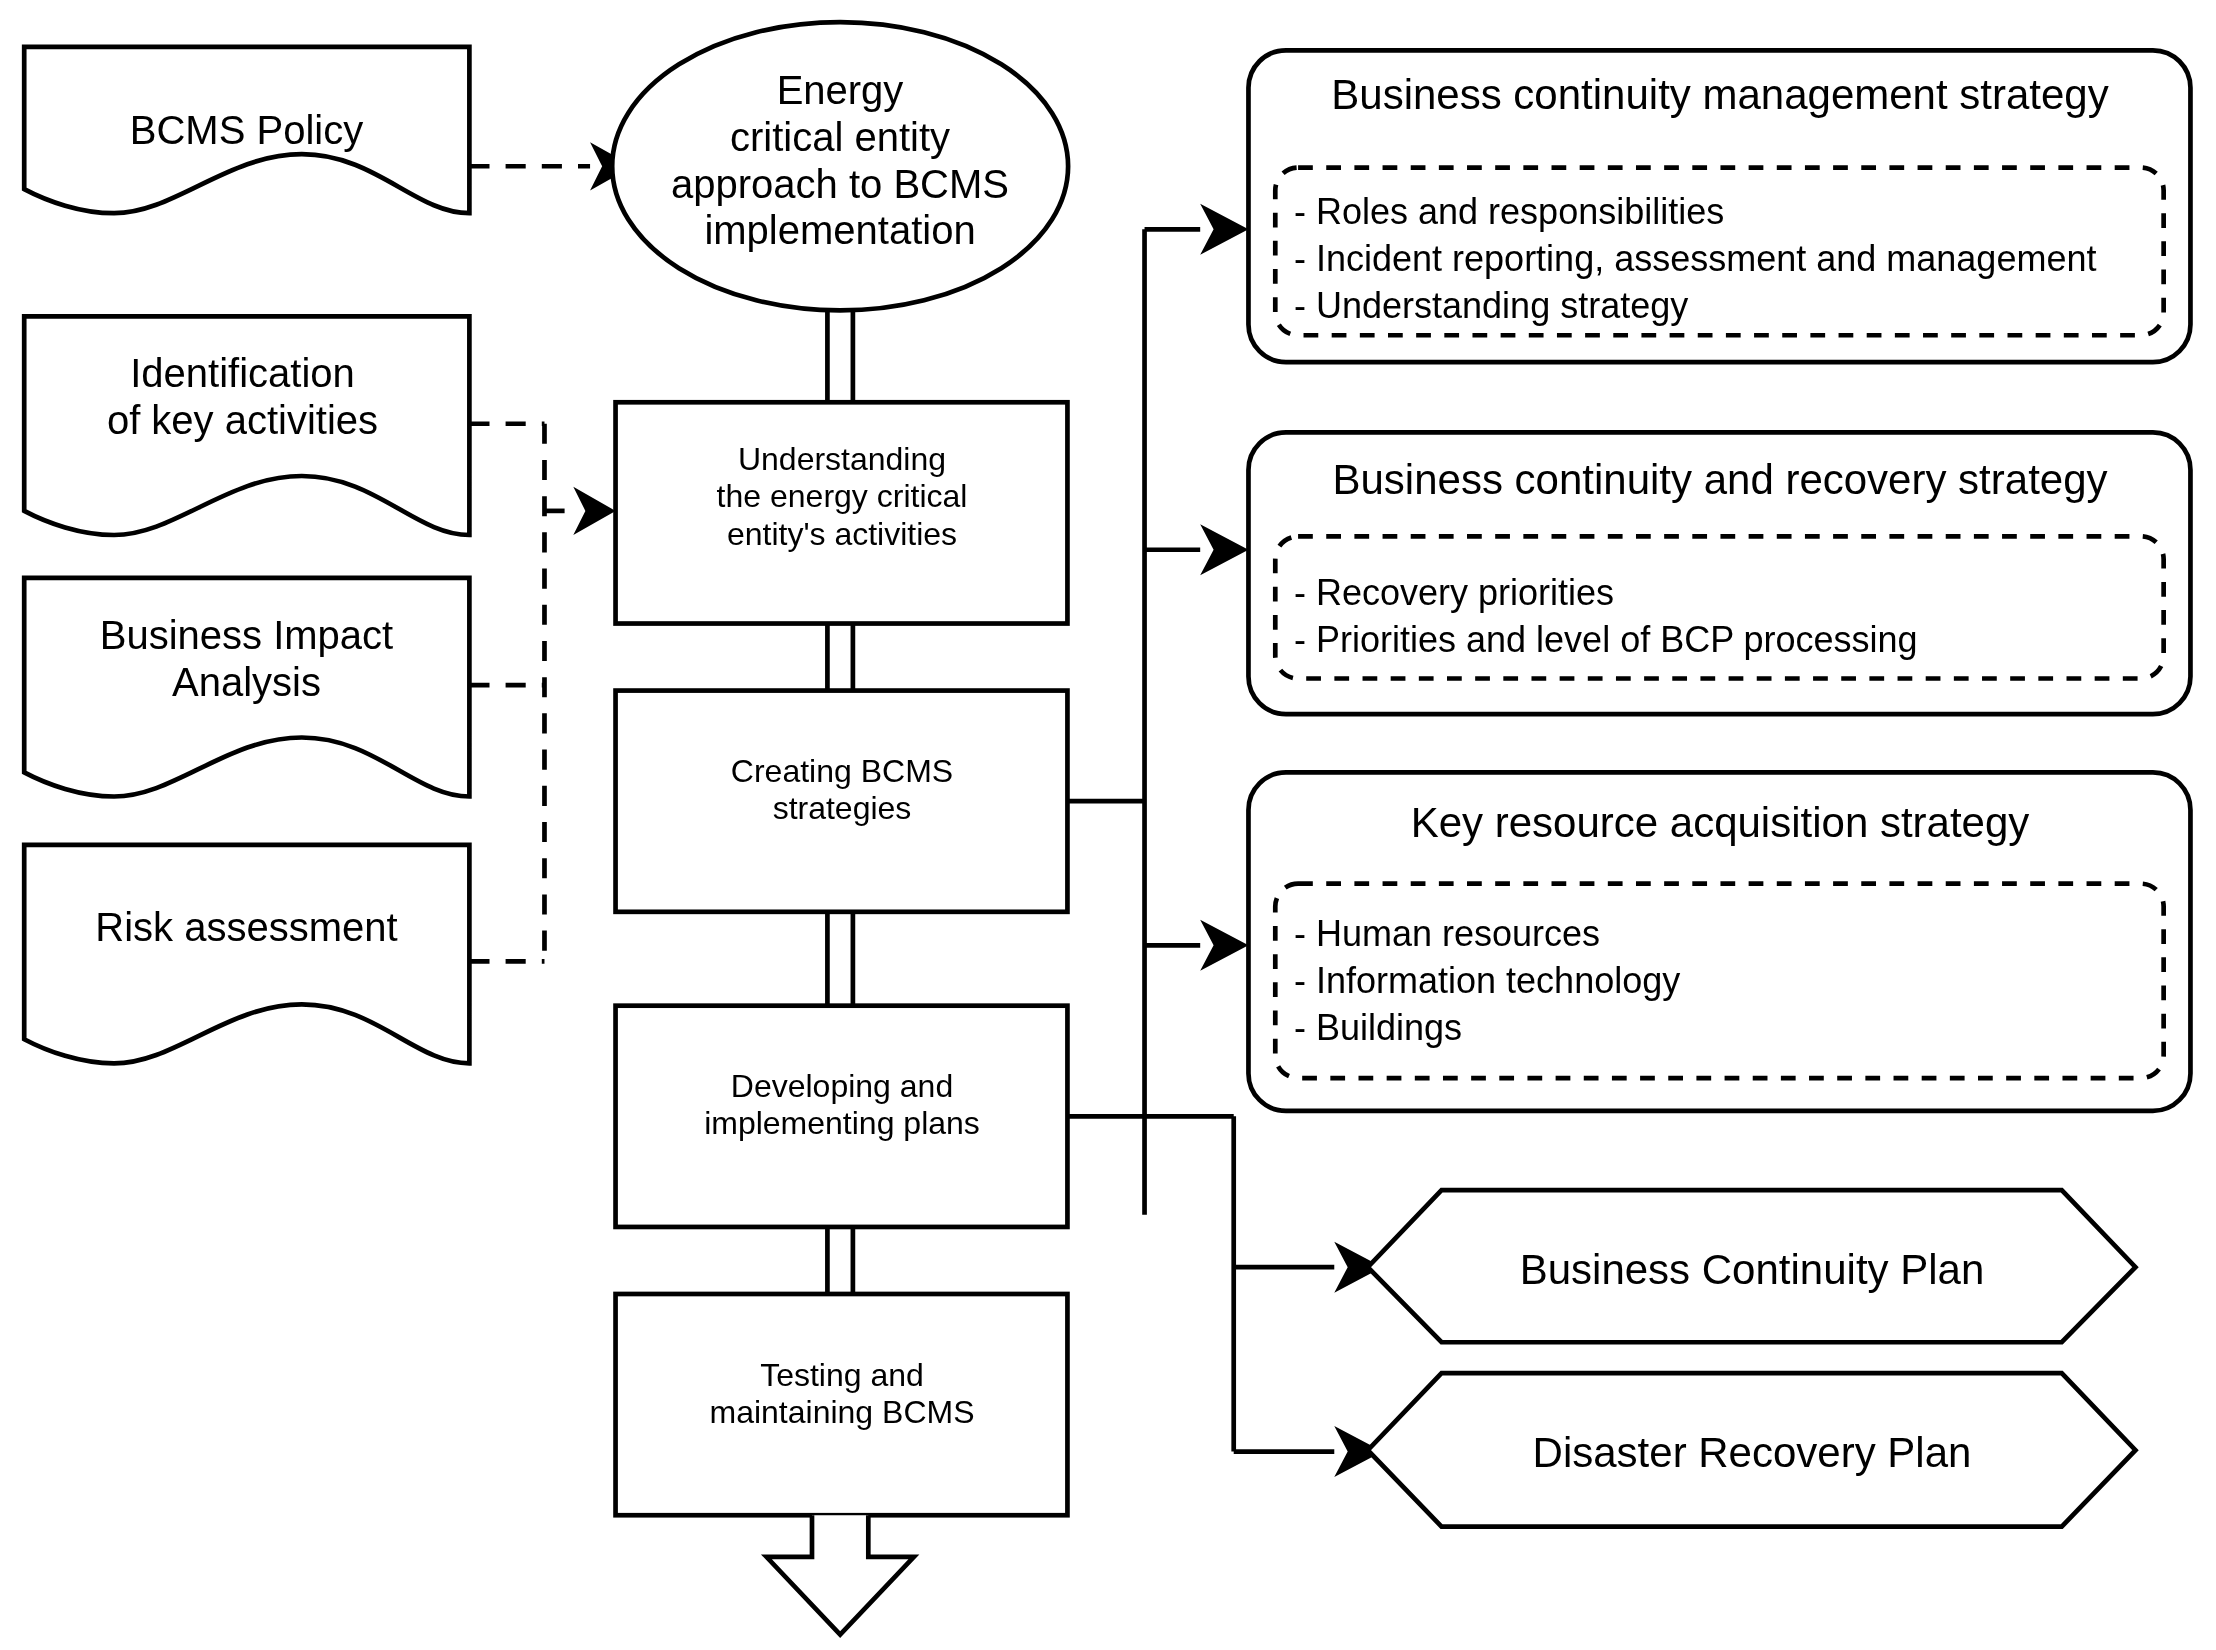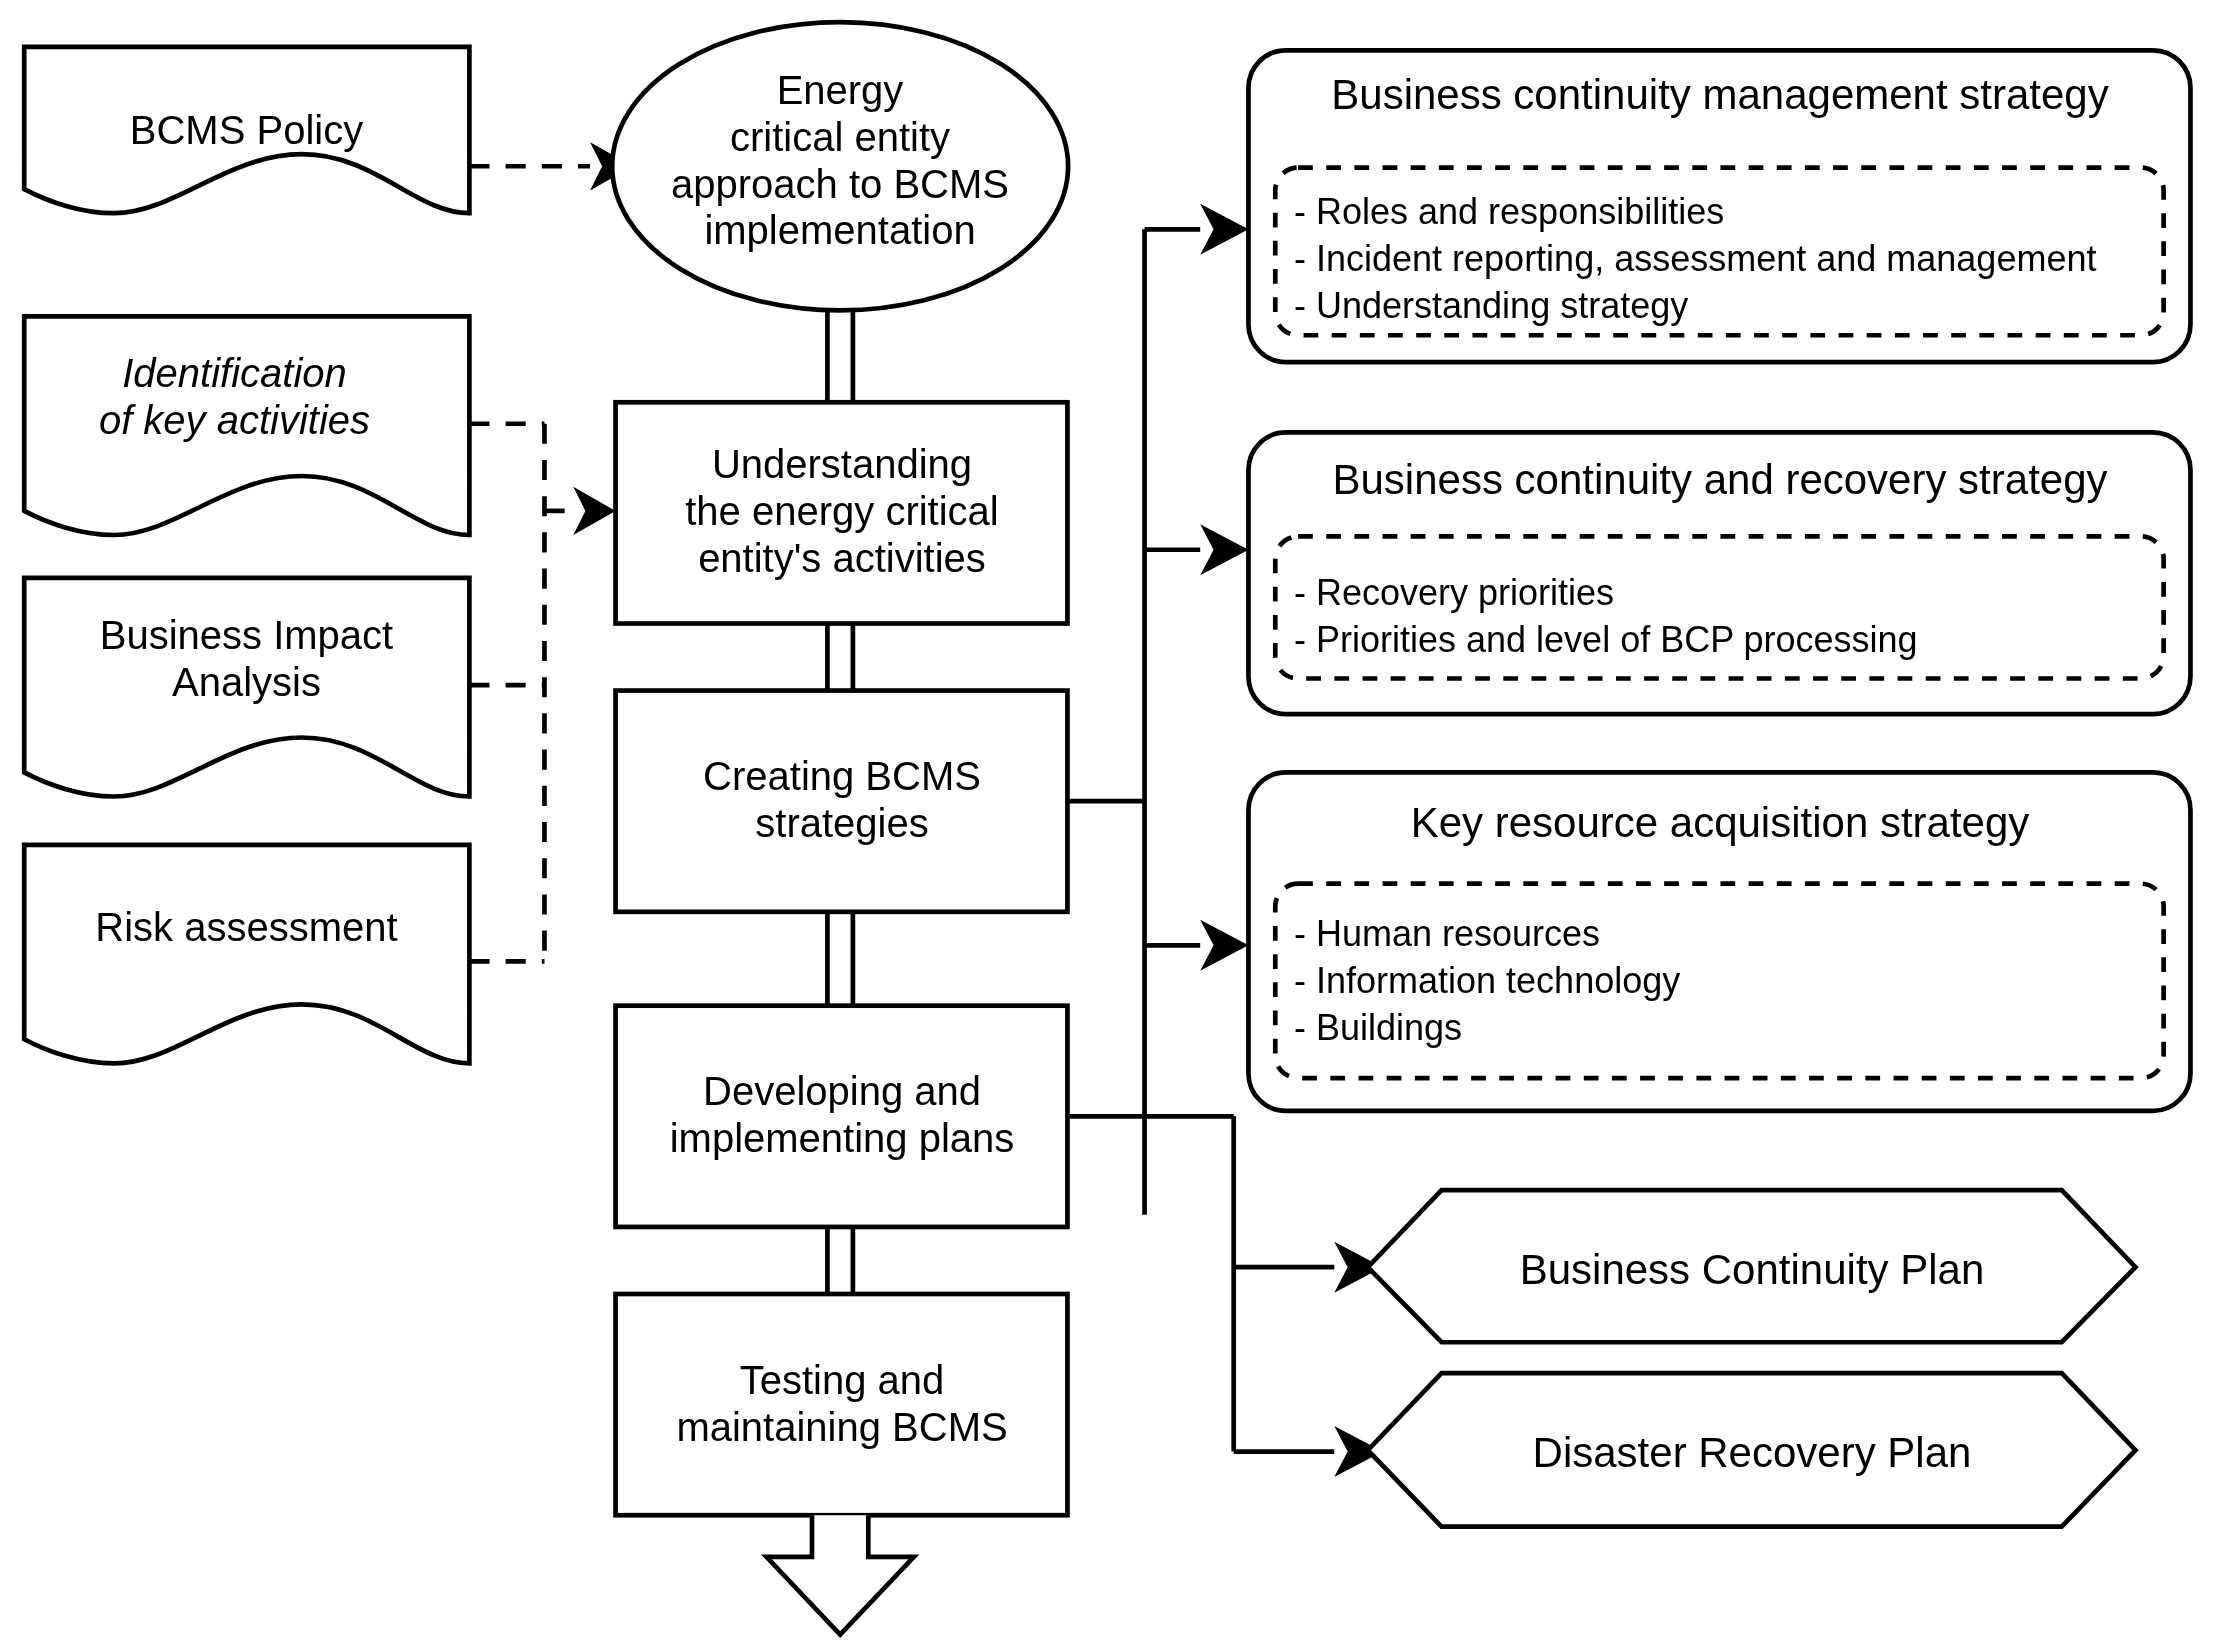--- a/index.html
+++ b/index.html
@@ -54,21 +54,21 @@
     color: #000000;
     text-align: center;
     line-height: 1.17;
     white-space: pre-line;
     pointer-events: none;
   }
   .txt-left {
     text-align: left;
   }
   .node-label {
-    font-size: 40px;
+    font-size: 32px;
   }
   .doc-label {
     font-size: 40px;
   }
   .ellipse-label {
     font-size: 40px;
   }
   .panel-title {
     font-size: 42px;
   }
@@ -148,21 +148,21 @@
     <rect class="shape-stroke" x="1862" y="1152" width="1405" height="505" rx="56" ry="56"></rect>
     <rect class="inner-dash" x="1902" y="1318" width="1325" height="290" rx="34" ry="34"></rect>
 
     <polygon class="shape-stroke" points="2150,1775 3075,1775 3185,1890 3075,2002 2150,2002 2040,1890"></polygon>
     <polygon class="shape-stroke" points="2150,2048 3075,2048 3185,2163 3075,2277 2150,2277 2040,2163"></polygon>
 
   </svg>
 
   <div class="txt doc-label" style="left:24px; top:107px; width:445px;">BCMS Policy</div>
 
-  <div class="txt doc-label" style="left:12px; top:350px; width:445px;font-style:italic;">Identification
+  <div class="txt doc-label" style="left:20px; top:350px; width:445px;">Identification
 of key activities</div>
 
   <div class="txt doc-label" style="left:24px; top:612px; width:445px;">Business Impact
 Analysis</div>
 
   <div class="txt doc-label" style="left:24px; top:904px; width:445px;">Risk assessment</div>
 
   <div class="txt ellipse-label" style="left:612px; top:67px; width:456px;">Energy
 critical entity
 approach to BCMS

